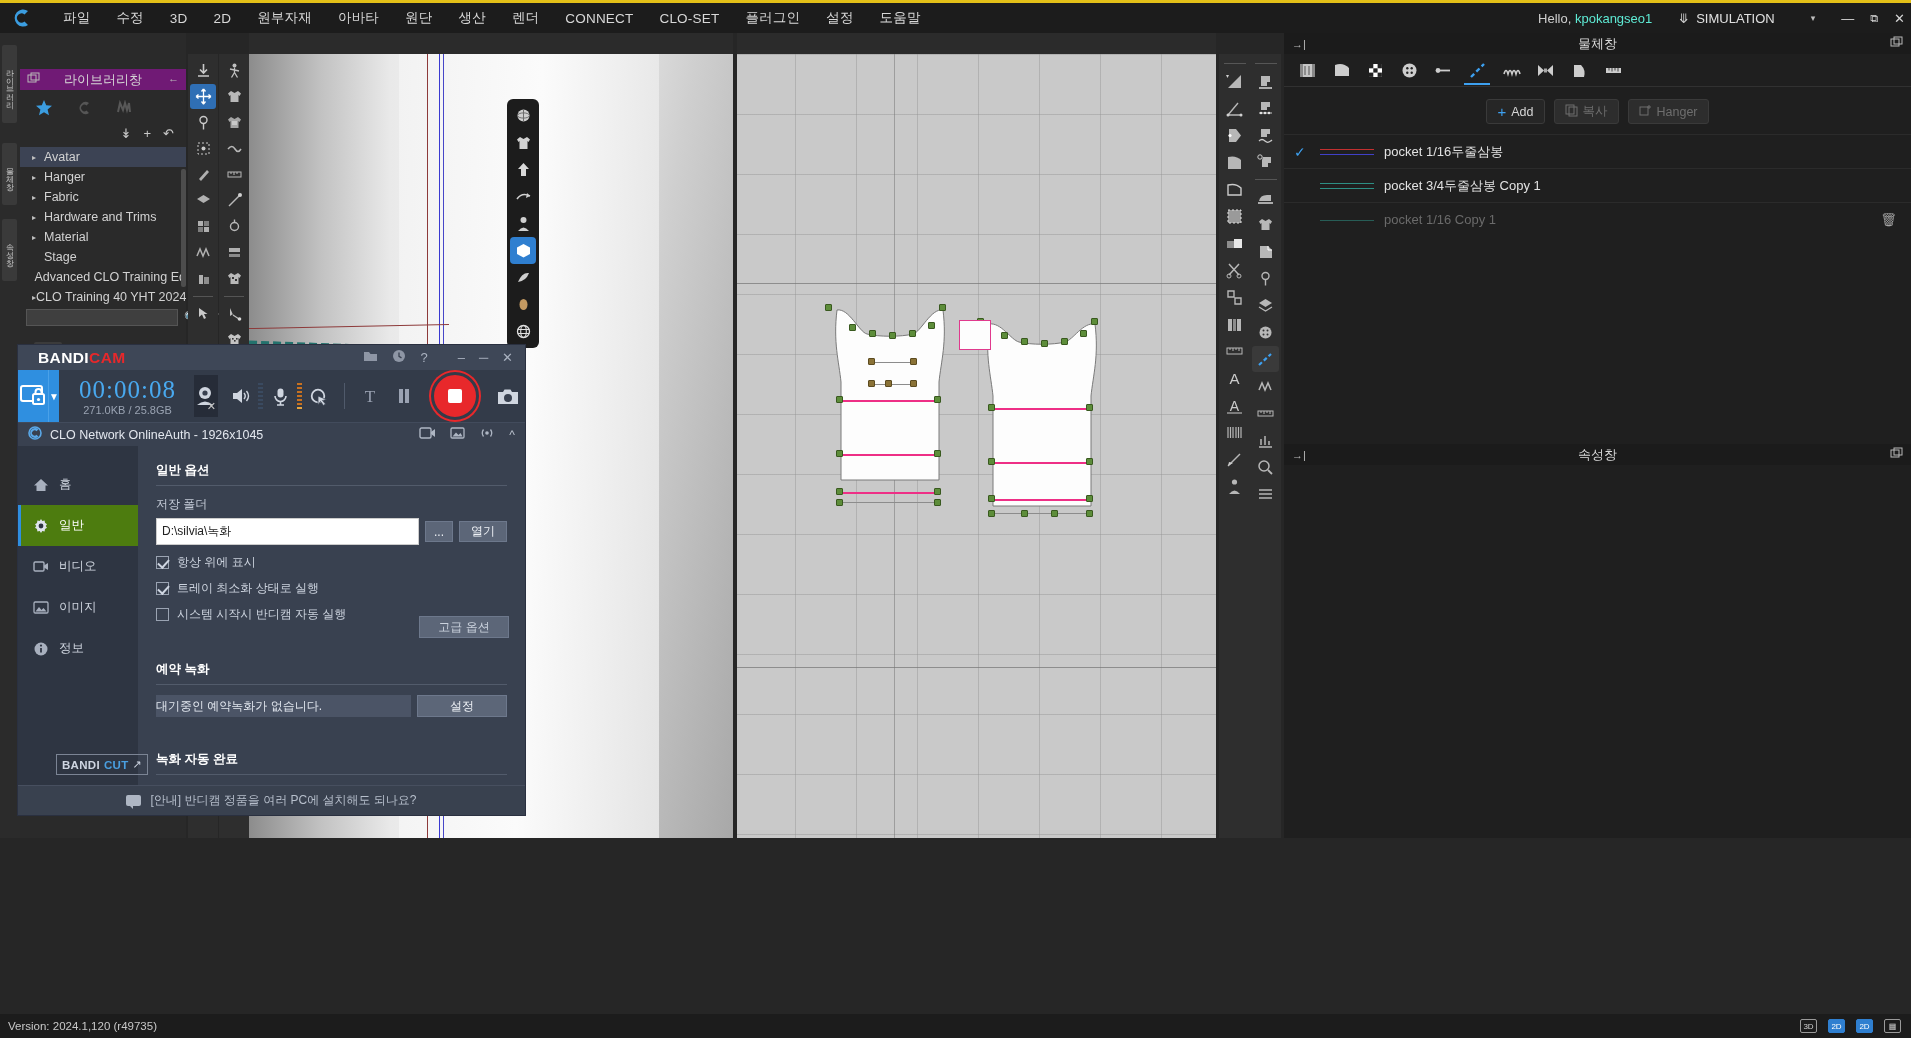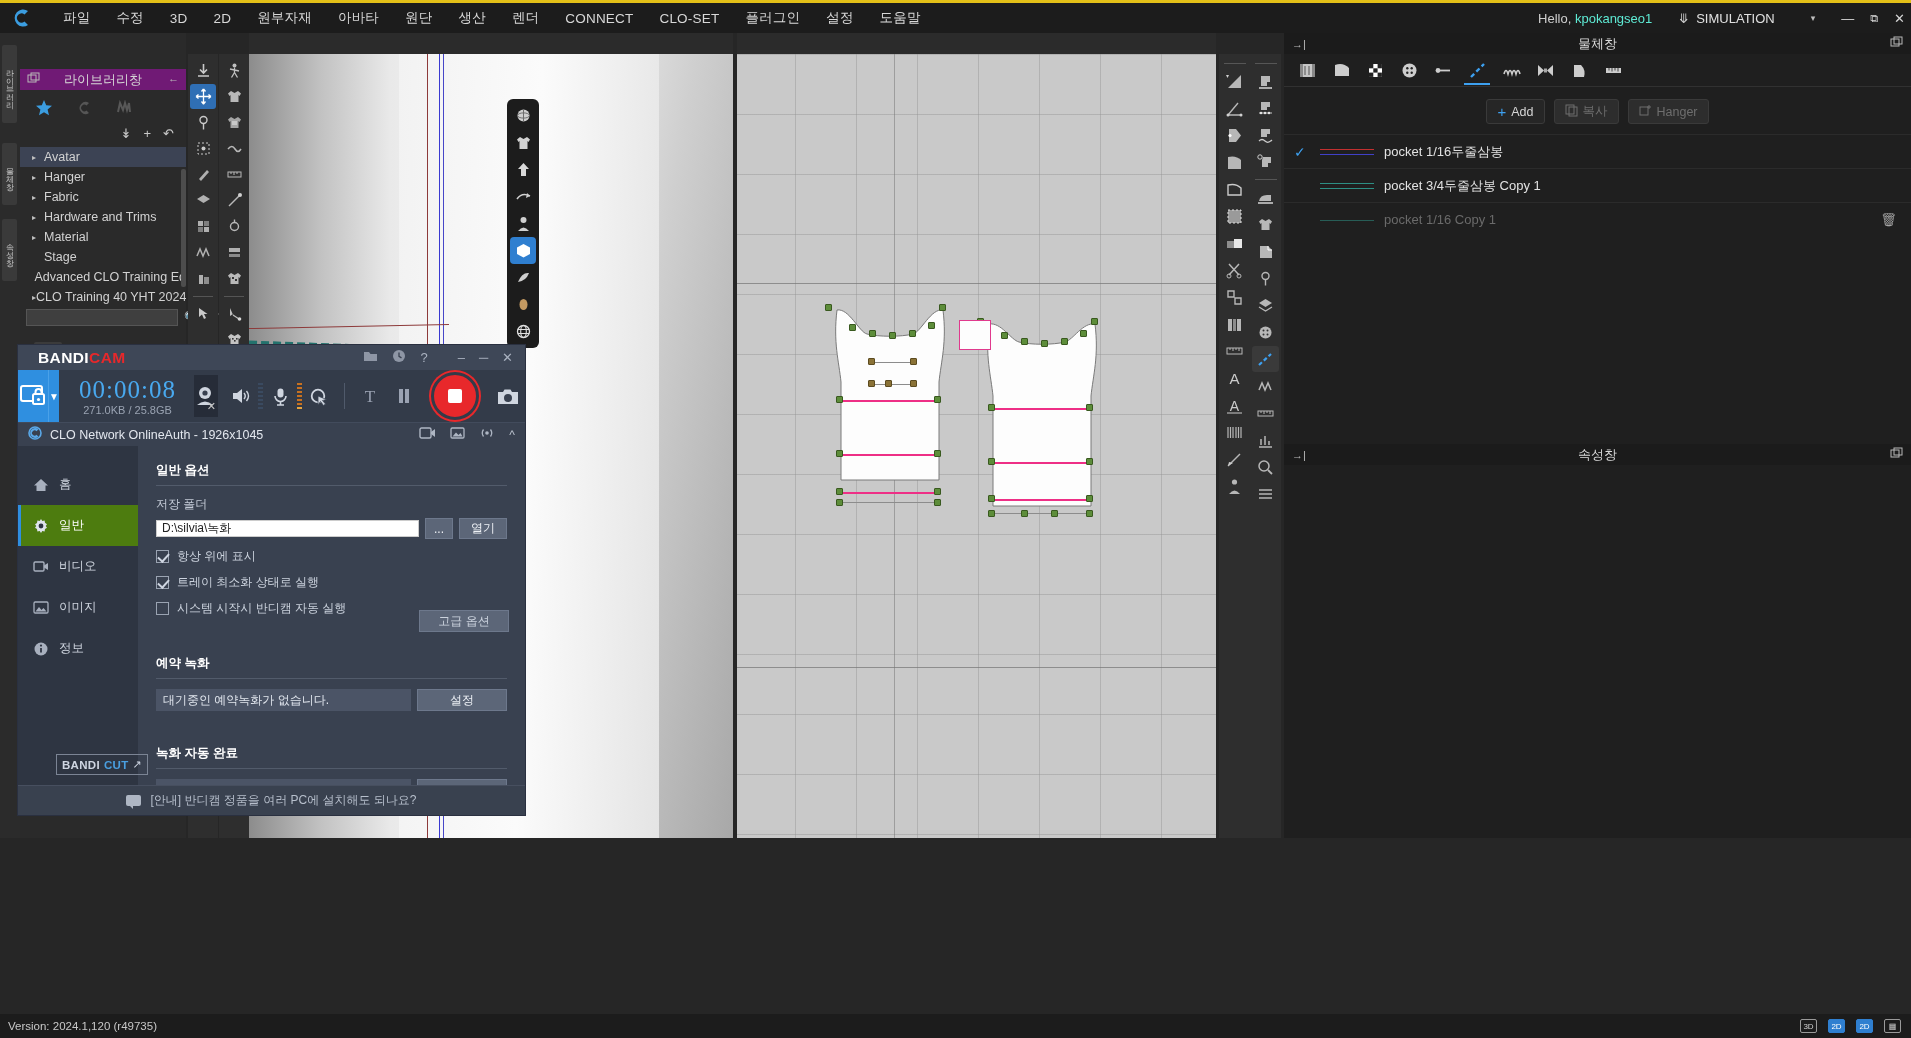--- a/index.html
+++ b/index.html
@@ -267,42 +267,41 @@
   }
   .bc-nav-item.active { background:#4d7c0f; color:#ffffff; }
   .bc-nav-item.active::before { content:''; position:absolute; left:0; top:0; bottom:0; width:3px; background:#2f8fe0; }
   .bc-nav-icon { width: 17px; height: 17px; display:flex; align-items:center; justify-content:center; }
   .bc-content { flex:1; padding: 16px 18px 0 18px; }
   .bc-sec-title { color:#ffffff; font-size: 12.5px; font-weight: bold; margin-bottom: 6px;}
   .bc-hr { height:1px; background:#525b6b; margin-bottom: 10px; }
   .bc-label { color:#c3cad6; font-size: 12px; margin-bottom: 5px; }
   .bc-row { display:flex; align-items:center; gap: 6px; }
   .bc-input {
-    flex:1; height: 17px; background:#ffffff; color:#222; font-size: 12px; padding: 0 5px;
+    flex:1; height: 27px; background:#ffffff; color:#222; font-size: 12px; padding: 0 5px;
     display:flex; align-items:center; border: 1px solid #ccc;
   }
   .bc-sm-btn {
     height: 21px; min-width: 28px; background:#5c6678; color:#eef1f6; font-size: 12px;
     display:flex; align-items:center; justify-content:center; padding: 0 8px; border: 1px solid #6d788c;
   }
   .bc-chk { display:flex; align-items:center; gap: 8px; margin-top: 9px; }
   .bc-box { width: 13px; height:13px; border:1px solid #9aa3b2; background:#394150; position:relative;}
   .bc-box.on::after {
     content:''; position:absolute; left: 3px; top: 0px; width: 5px; height: 9px;
     border: solid #cfd6e2; border-width: 0 2px 2px 0; transform: rotate(42deg);
   }
   .bc-chk span { color:#ccd3de; font-size: 12px; }
   .bc-adv {
     position: absolute; right: 18px; width: 90px; height: 22px; background:#5c6678; color:#eef1f6;
     font-size:12px; display:flex; align-items:center; justify-content:center; border:1px solid #6d788c;
   }
   .bc-wide-row { display:flex; align-items:center; gap: 6px; }
   .bc-readonly {
     flex:1; height: 22px; background:#4b5466; color:#e2e7ef; font-size:12px; display:flex; align-items:center;
-    padding-left: 7px;
   }
   .bc-set-btn {
     width: 90px; height: 22px; background:#5c6678; color:#eef1f6; font-size:12px;
     display:flex; align-items:center; justify-content:center; border:1px solid #6d788c;
   }
   .bandicut {
     position: absolute; left: 38px; bottom: 40px; width: 92px; height: 21px;
     border: 1px solid #7b8494; display:flex; align-items:center; justify-content:center; gap:4px;
     font-size: 11.5px; font-weight: bold; letter-spacing:.3px;
   }

